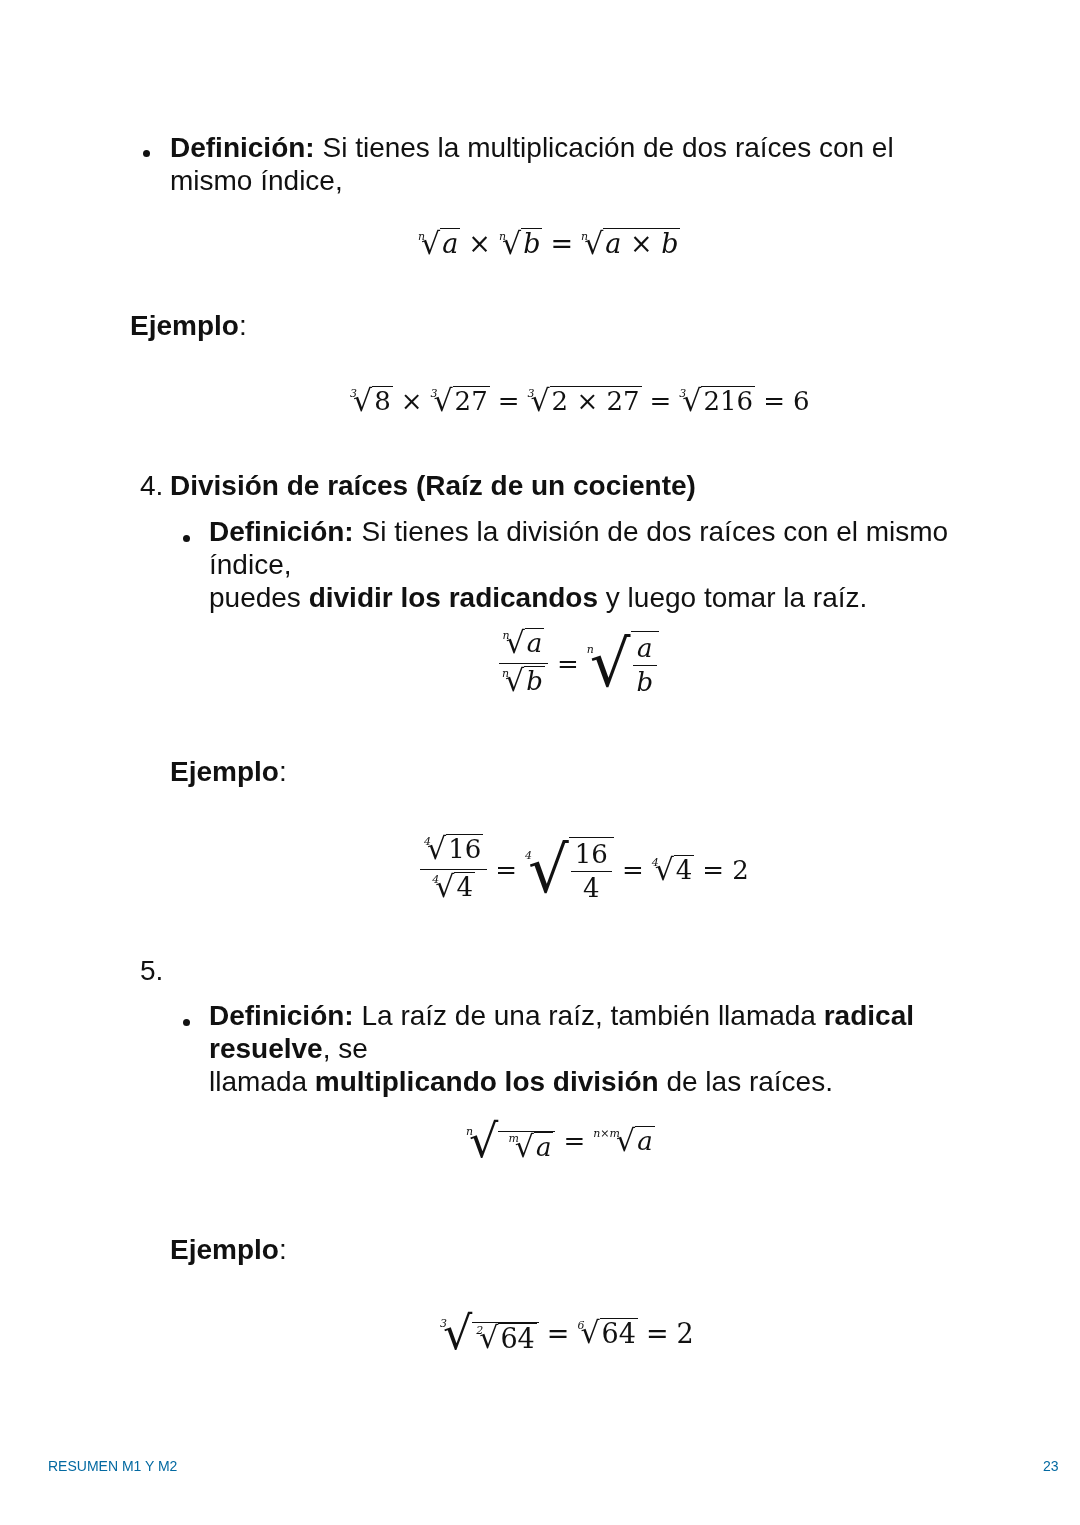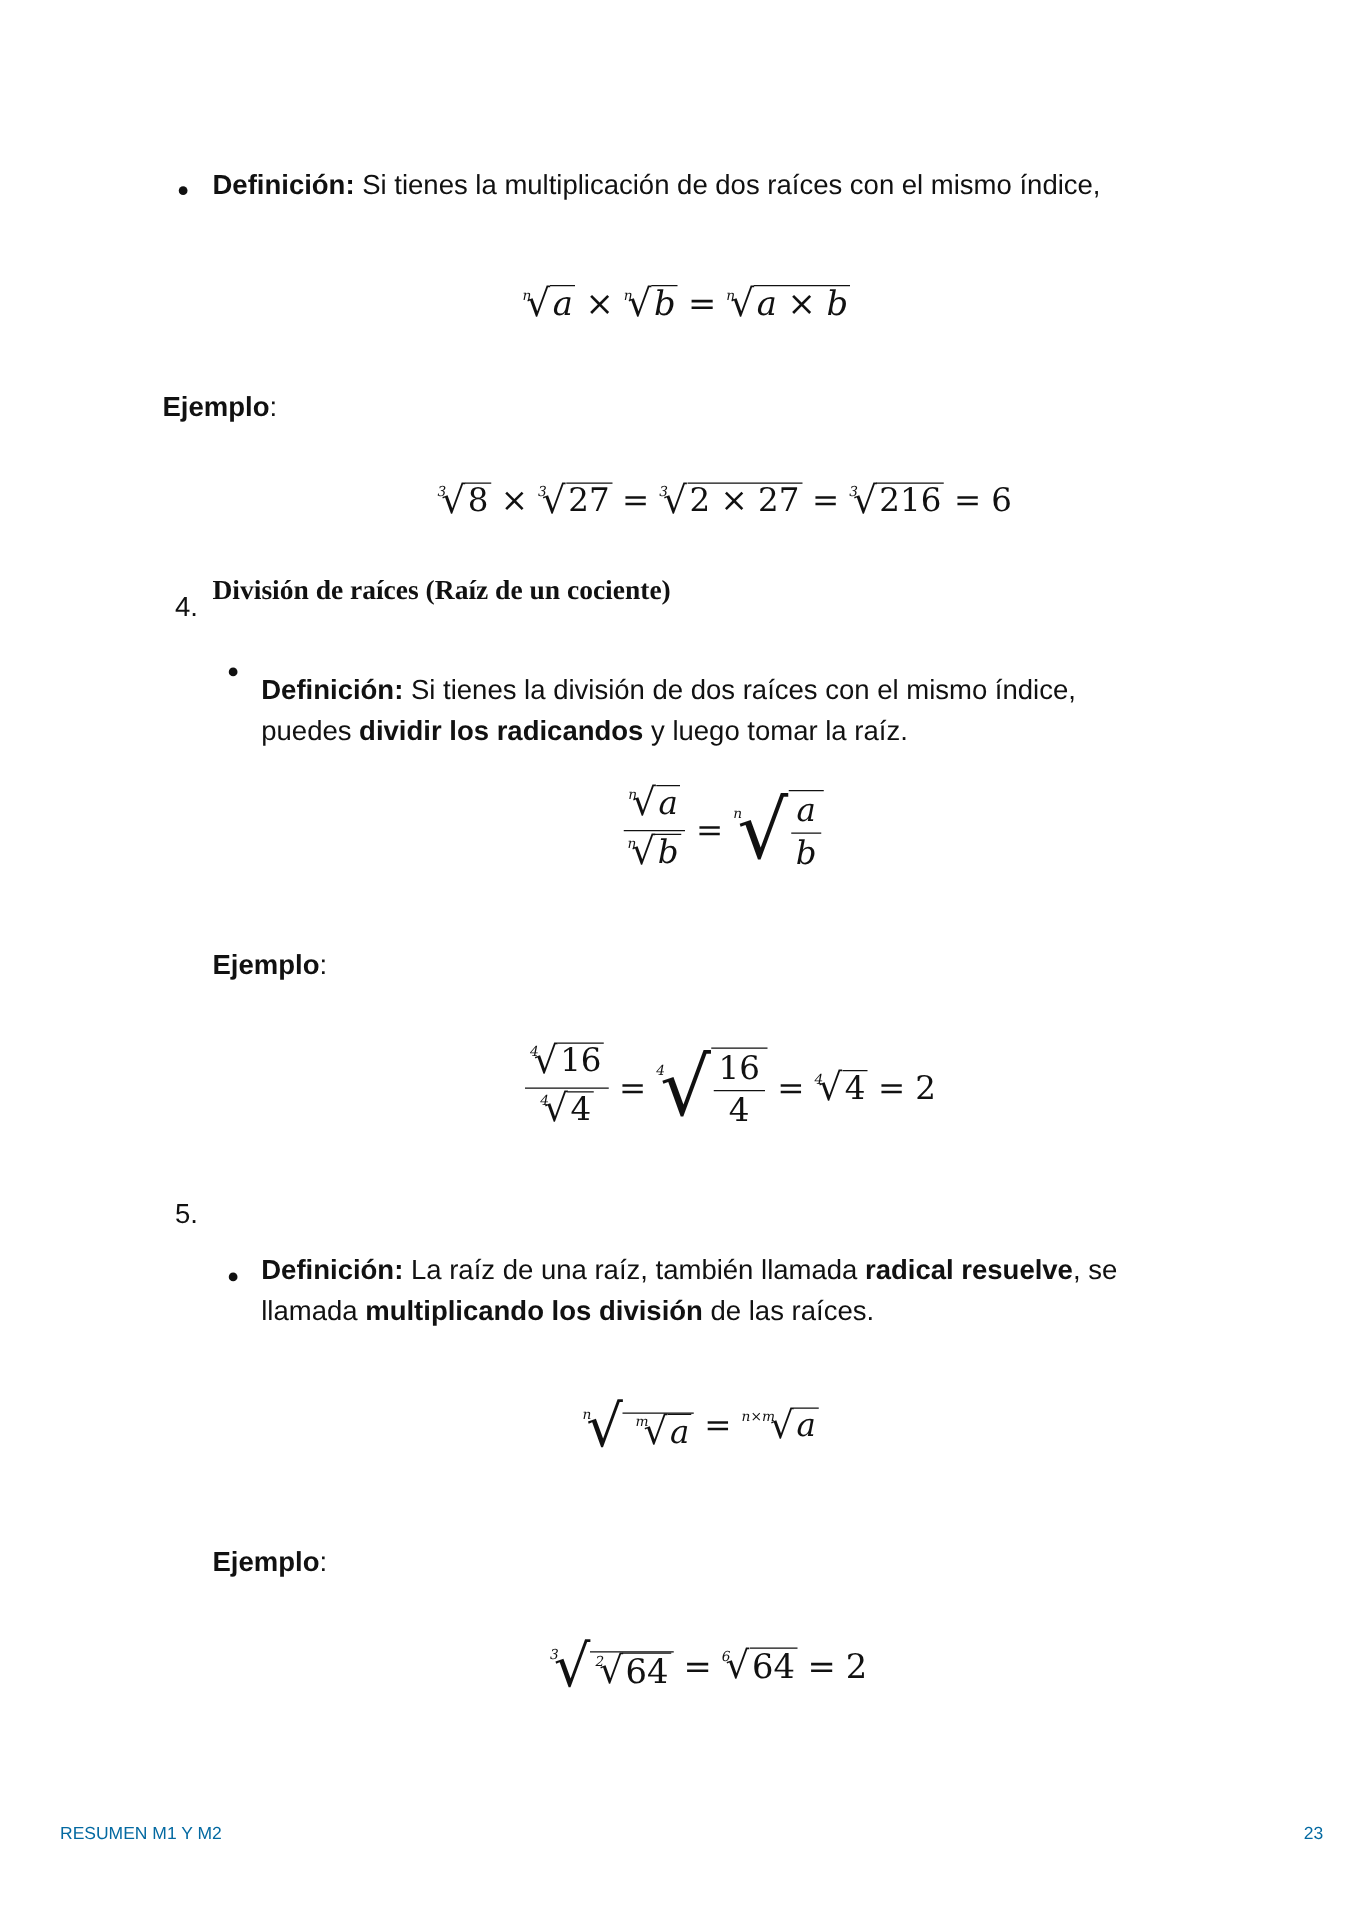--- a/index.html
+++ b/index.html
@@ -1,19 +1,19 @@
 <!DOCTYPE html>
 <html><head>
 <meta charset="utf-8">
 <style>
   html, body { margin: 0; padding: 0; background: #ffffff; }
   body { width: 1080px; height: 1525px; position: relative; overflow: hidden;
          font-family: "Liberation Sans", "DejaVu Sans", sans-serif; color: #111111; }
   .page { position: absolute; left: 0; top: 0; width: 1080px; height: 1525px; }
-  .text { font-size: 22px; line-height: 33px; }
+  .text { font-size: 28px; line-height: 33px; }
   .abs { position: absolute; }
   b, .bold { font-weight: 700; }
   .bullet-dot { display: inline-block; width: 7px; height: 7px; border-radius: 50%; background: #111; }
   .formula { position: absolute; font-family: "DejaVu Serif", "Liberation Serif", serif; color: #111;
              display: flex; align-items: center; white-space: nowrap; }
   .formula .it { font-style: italic; }
   .rad { display: inline-flex; align-items: flex-end; position: relative; }
   .rad .idx { font-size: 11px; position: relative; top: -16px; margin-right: -4px; font-style: italic; }
   .rad .sym { font-size: 30px; line-height: 1; }
   .rad .body { border-top: 1.6px solid #111; padding: 0 2px; line-height: 1.1; }
@@ -77,24 +77,24 @@
     <span class="rad">
         <span class="idx">3</span>
         <span class="sym">√</span>
         <span class="body">216</span>
       </span>
     <span class="op">=</span>
     <span>6</span>
   </div>
 
   <div class="abs text" style="left:140px; top:469px;">4.</div>
-  <div class="abs text bold" style="left:170px; top:455px;font-family:Liberation Serif, serif;">División de raíces (Raíz de un cociente)</div>
+  <div class="abs text bold" style="left:170px; top:469px;">División de raíces (Raíz de un cociente)</div>
 
   <div class="abs" style="left:183px; top:528px;"><span class="bullet-dot"></span></div>
-  <div class="abs text" style="left:209px; top:515px; width:780px;margin-top:20px;">
+  <div class="abs text" style="left:209px; top:515px; width:780px;">
     <div><b>Definición:</b><span> Si tienes la división de dos raíces con el mismo índice,</span></div>
     <div><span>puedes </span><b>dividir los radicandos</b><span> y luego tomar la raíz.</span></div>
   </div>
 
   <div class="formula" style="left:498px; top:628px; font-size:26px;">
     <span class="frac">
       <span class="num"><span class="rad">
             <span class="idx">n</span>
             <span class="sym">√</span>
             <span class="body it">a</span>

